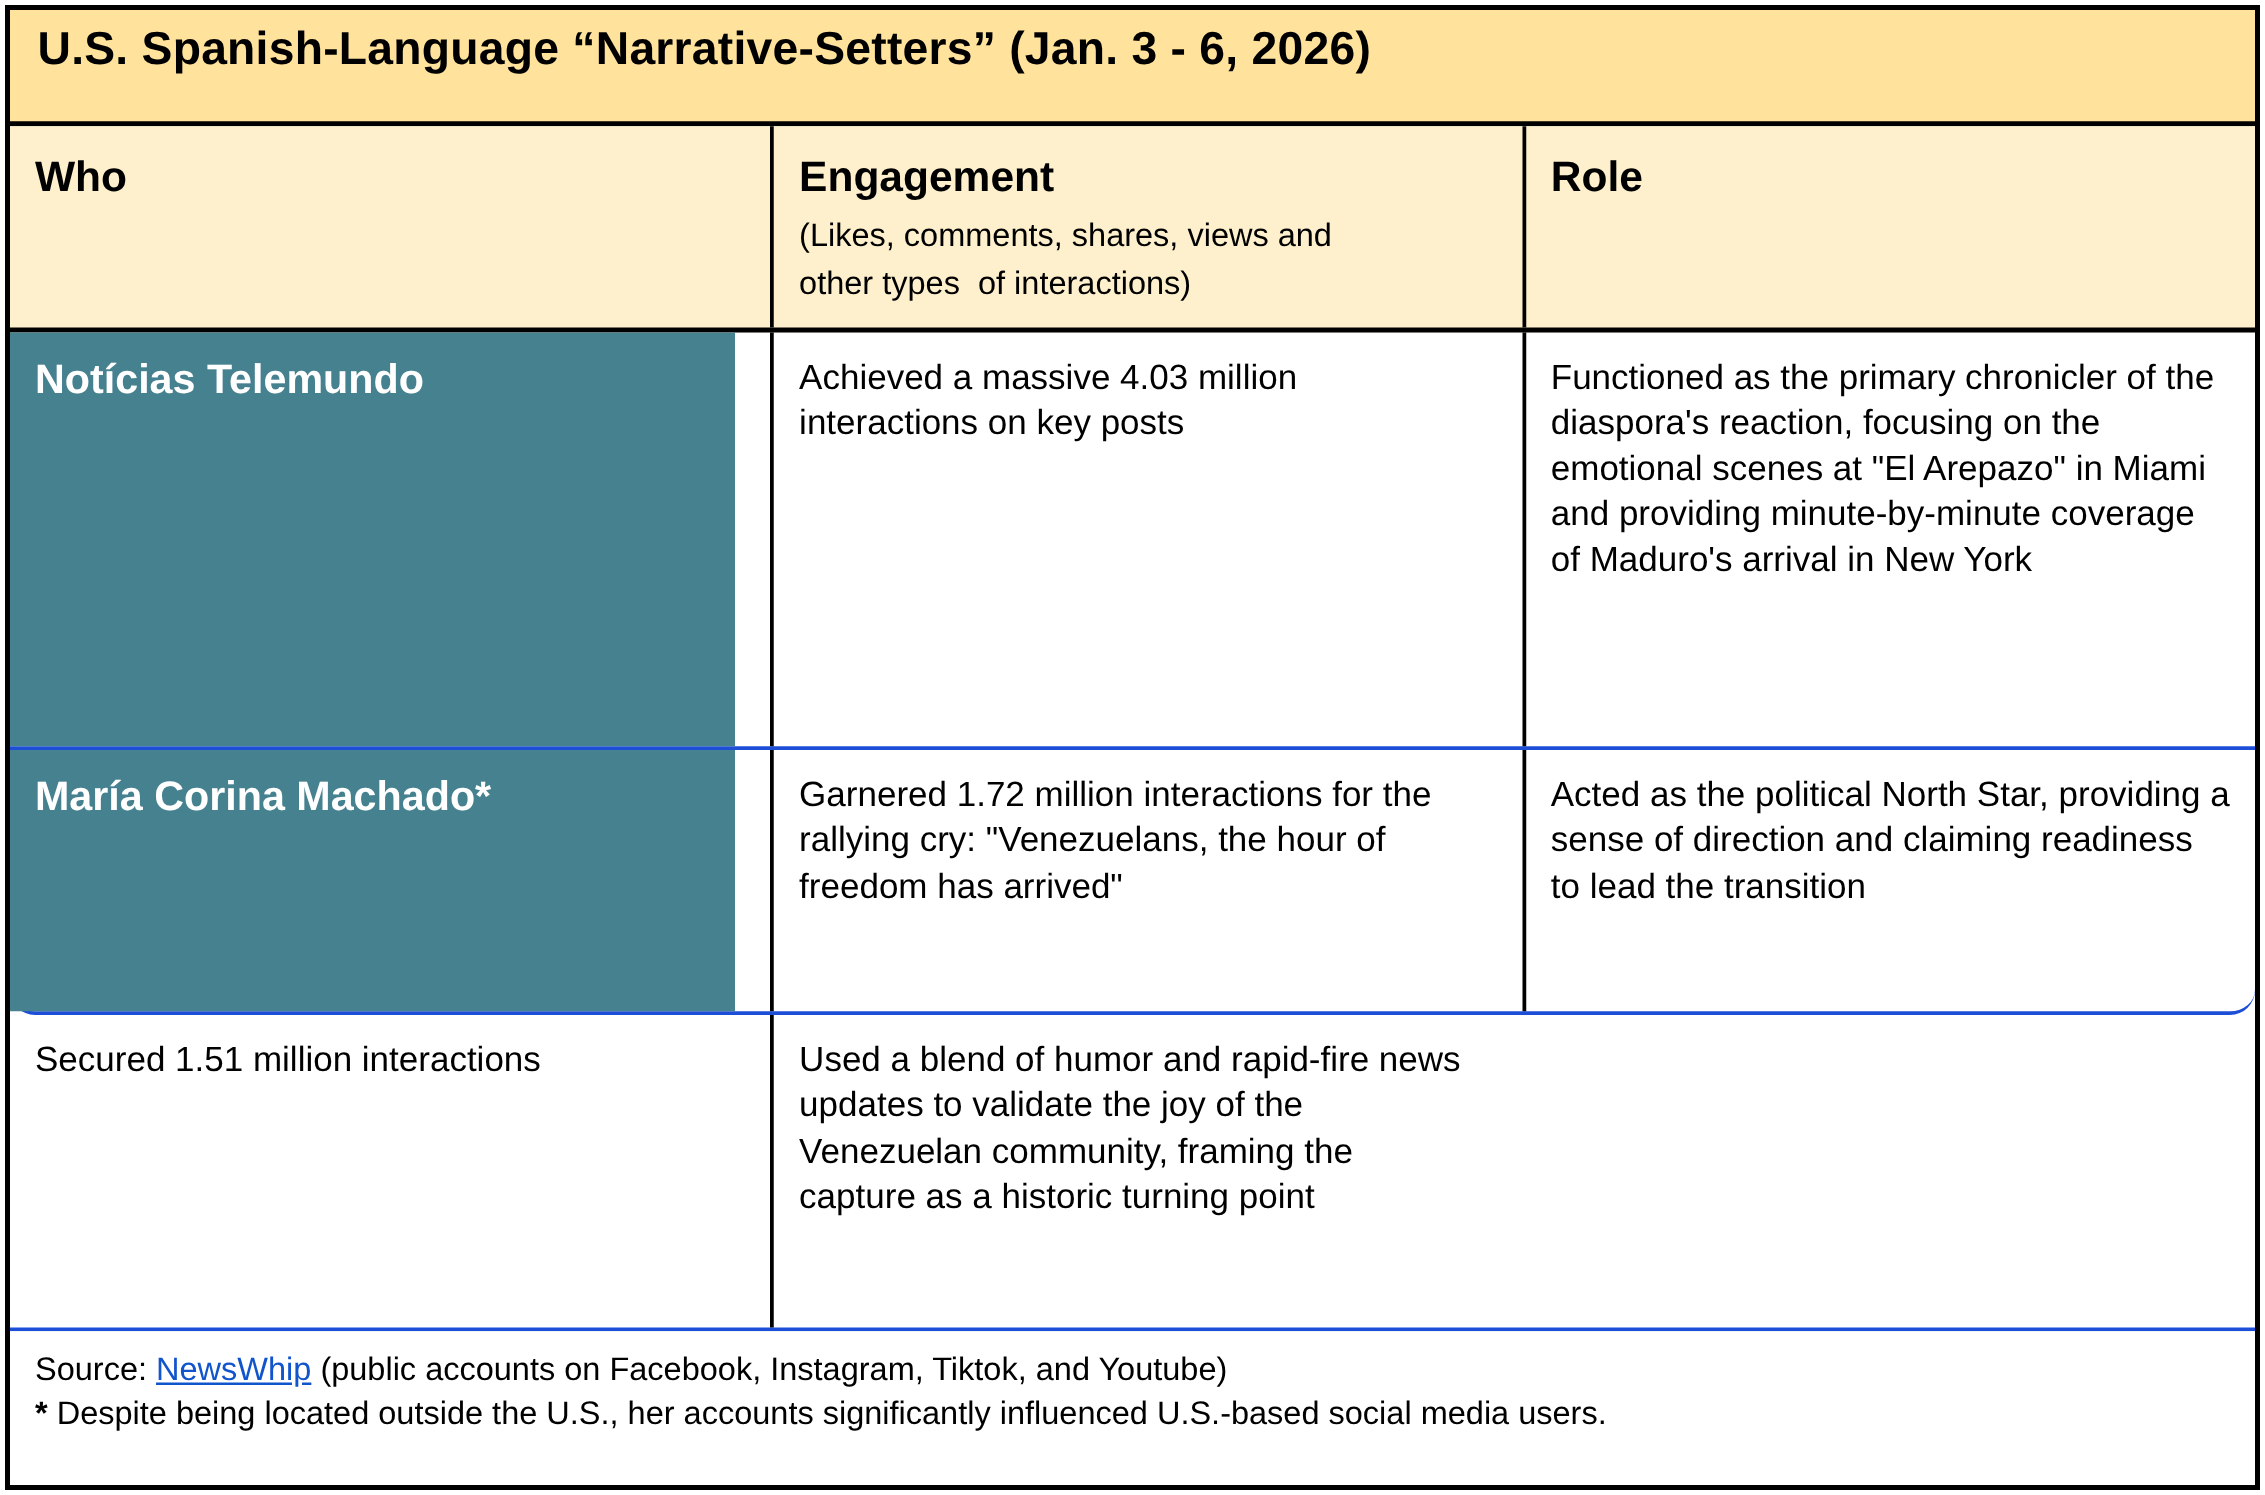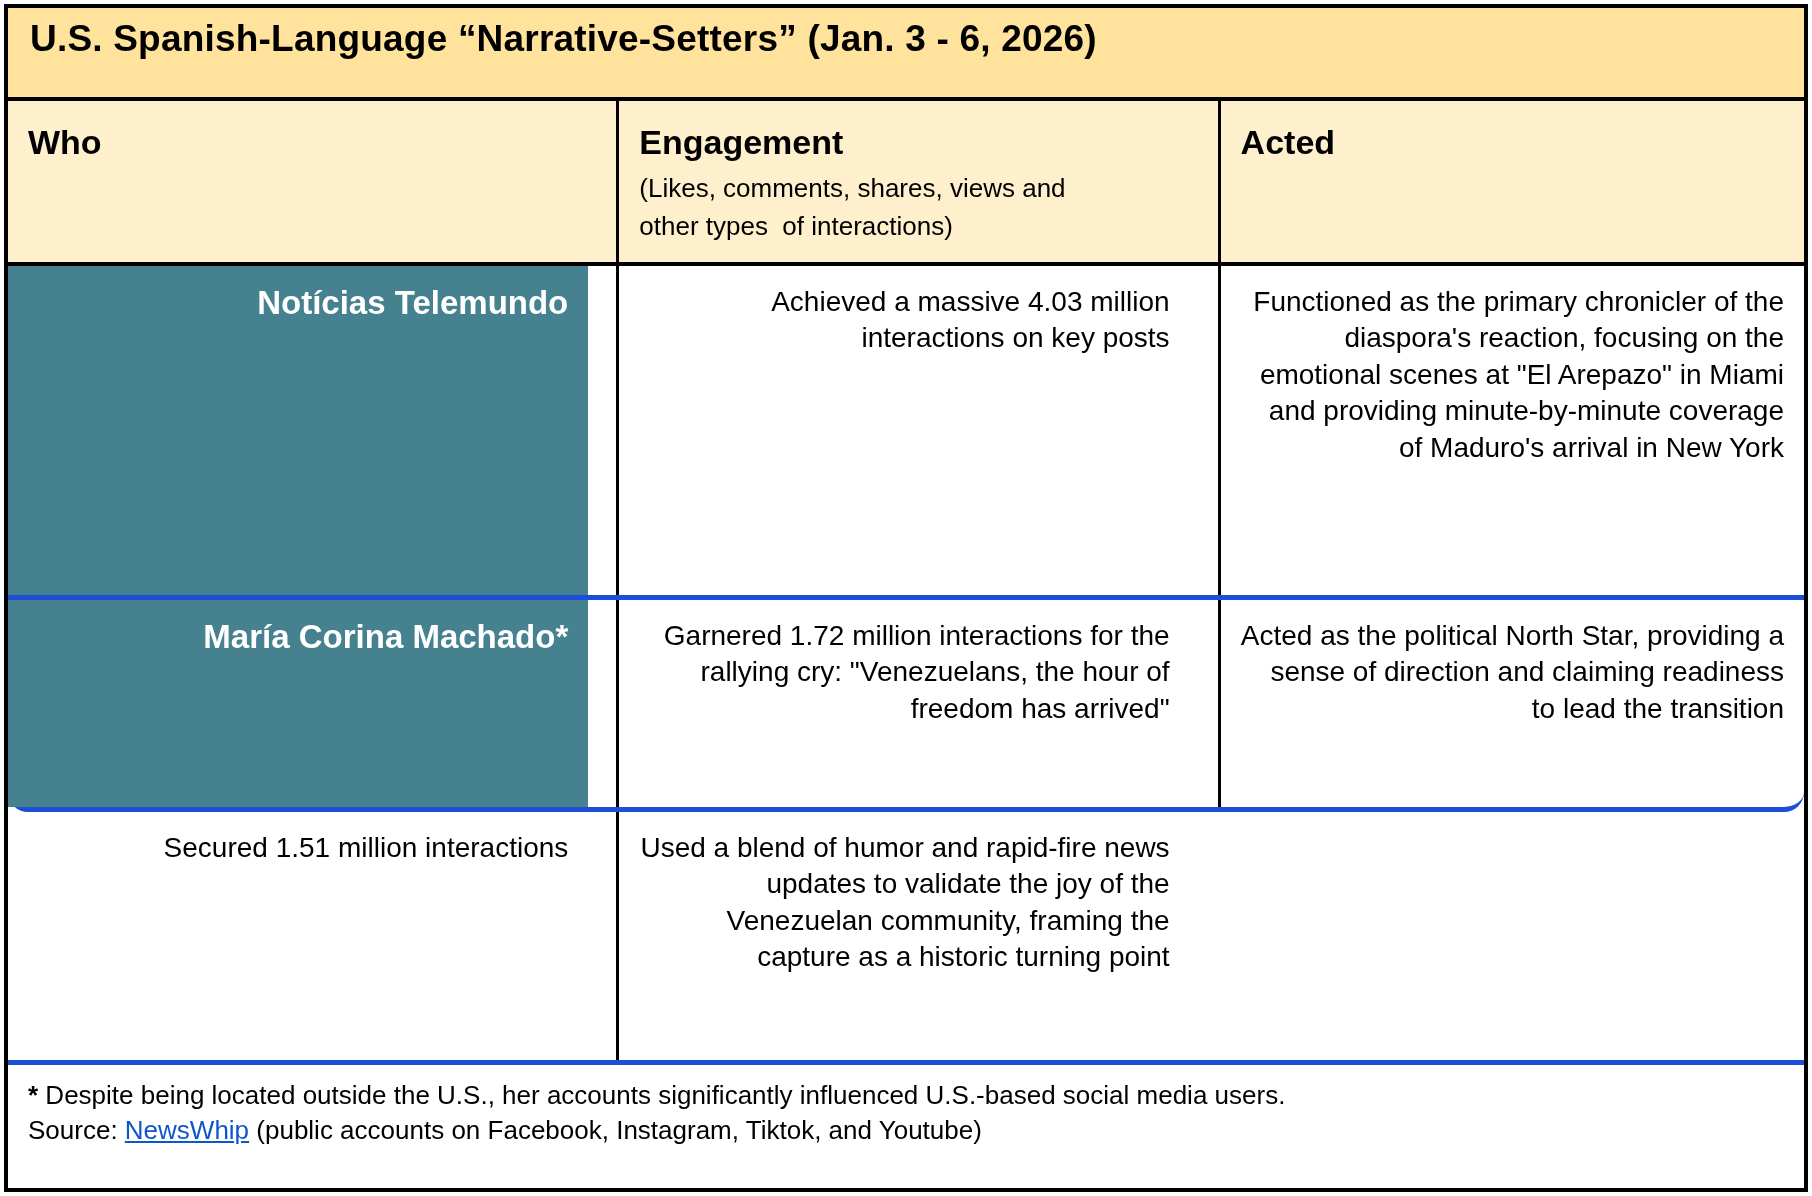--- a/index.html
+++ b/index.html
@@ -46,21 +46,21 @@
   }
   .head-row .cell{ padding-top:22px; }
   .col-title{ font-size:34px; font-weight:bold; }
   .col-sub{
     font-size:26px; font-weight:normal;
     margin-top:8px; line-height:1.45;
     white-space:pre-wrap;
     max-width:480px;
   }
   
-  .data-row{ border-bottom:5px solid #1d4ed8;text-align:right; }
+  .data-row{ border-bottom:3px solid #1d4ed8; }
   .data-row:last-of-type{ border-bottom:3px solid #000; }
   .who-cell{
     background:var(--who-bg,#46818F);
     color:#fff; font-size:33px; font-weight:bold;
     padding-top:18px;
   }
   .body-cell{
     font-size:28px; line-height:1.3;
     padding-top:18px;
   }
@@ -94,21 +94,21 @@
 
     <div class="grid head-row">
       <div class="cell">
         <div class="col-title">Who</div>
       </div>
       <div class="cell">
         <div class="col-title">Engagement</div>
         <div class="col-sub">(Likes, comments, shares, views and other types  of interactions)</div>
       </div>
       <div class="cell">
-        <div class="col-title">Acted</div>
+        <div class="col-title">Role</div>
       </div>
     </div>
 
     <div class="grid data-row row-1">
       <div class="cell who-cell">Notícias Telemundo</div>
       <div class="cell body-cell">Achieved a massive 4.03 million interactions on key posts</div>
       <div class="cell body-cell">Functioned as the primary chronicler of the diaspora's reaction, focusing on the emotional scenes at "El Arepazo" in Miami and providing minute-by-minute coverage of Maduro's arrival in New York</div>
     </div>
 
     <div class="grid data-row row-2">
@@ -116,18 +116,18 @@
       <div class="cell body-cell">Garnered 1.72 million interactions for the rallying cry: "Venezuelans, the hour of freedom has arrived"</div>
       <div class="cell body-cell">Acted as the political North Star, providing a sense of direction and claiming readiness to lead the transition</div>
     </div>
 
     <div class="grid data-row row-3">
       <div class="cell body-cell">Secured 1.51 million interactions</div>
       <div class="cell body-cell">Used a blend of humor and rapid-fire news updates to validate the joy of the Venezuelan community, framing the capture as a historic turning point</div>
     </div>
 
     <div class="footer">
+      <div class="line"><span>Source: </span><a href="#">NewsWhip</a><span> (public accounts on Facebook, Instagram, Tiktok, and Youtube)</span></div>
       <div class="line"><span class="note-marker">*</span><span> Despite being located outside the U.S., her accounts significantly influenced U.S.-based social media users.</span></div>
-      <div class="line"><span>Source: </span><a href="#">NewsWhip</a><span> (public accounts on Facebook, Instagram, Tiktok, and Youtube)</span></div>
     </div>
 
   </div>
 </div>
 
 </body></html>

